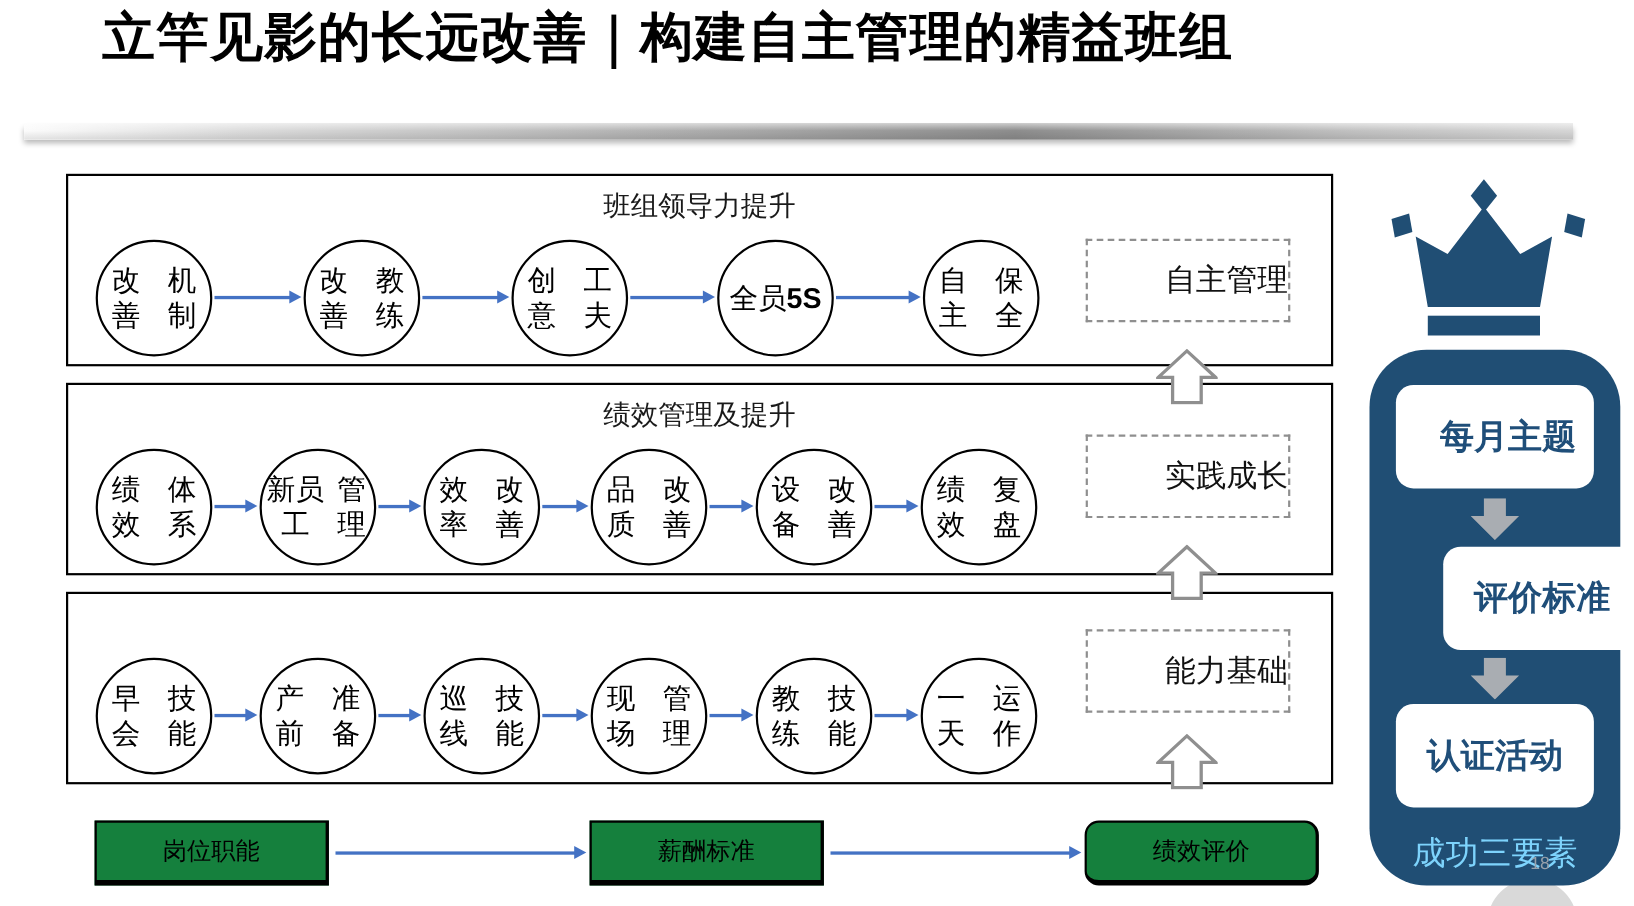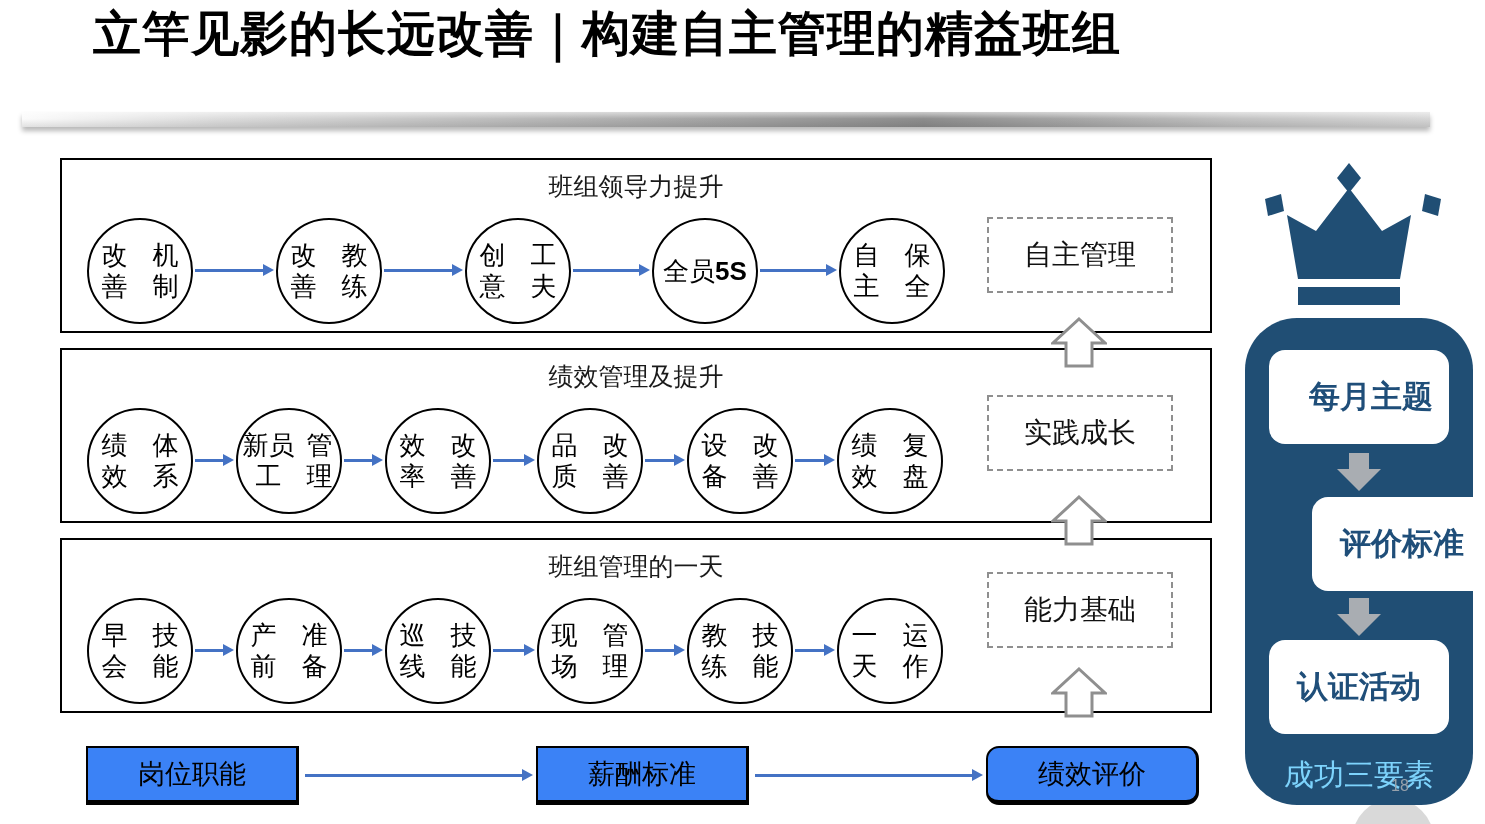--- a/index.html
+++ b/index.html
@@ -45,32 +45,32 @@
   }
   .harrow::after {
     content:""; position:absolute; right:-10px; top:-8px;
     width:0; height:0;
     border-left:11px solid #4472c4;
     border-top:6.5px solid transparent; border-bottom:6.5px solid transparent;
   }
   .dashed {
     position:absolute; left:925px; width:186px; height:76px;
     border:2px dashed #8f8f8f; background:#fff;
-    display:flex; align-items:center; justify-content:center;
+    display:flex; align-items:center; justify-content:flex-end;
     font-size:28px; color:#111;
   }
   #band1 .dashed { top:57px; } #band2 .dashed { top:45px; } #band3 .dashed { top:32px; }
   .uparrow { position:absolute; left:1051px; width:56px; height:51px; z-index:6; }
   #up1 { top:317px; } #up2 { top:495px; } #up3 { top:667px; }
   .fbox {
     position:absolute; top:746px; width:213px; height:59px;
-    background:#3b82f6; border:2px solid #000;
+    background:#15803d; border:2px solid #000;
     border-bottom-width:5px; border-right-width:3px;
     display:flex; align-items:center; justify-content:center;
-    font-size:27px; color:#000;
+    font-size:22px; color:#000;
   }
   #fbox1 { left:86px; } #fbox2 { left:536px; } #fbox3 { left:986px;border-radius:13px; }
   .farrow { position:absolute; top:774px; }
   #farrow1 { left:305px; width:218px; } #farrow2 { left:755px; width:218px; }
   .corner-circle {
     position:absolute; left:1352px; top:799px; width:82px; height:82px;
     border-radius:50%; background:#d9d9d9; z-index:2;
   }
   .panel {
     position:absolute; left:1245px; top:318px; width:228px; height:487px;
@@ -164,21 +164,20 @@
     <div class="circle" style="left:775px">
       <span>绩效</span>
       <span>复盘</span>
     </div>
     <div class="dashed">
       <span>实践成长</span>
     </div>
   </div>
 
   <div class="band" id="band3">
-    <div class="band-title">班组管理的一天</div>
     <div class="circle" style="left:25px">
       <span>早会</span>
       <span>技能</span>
     </div>
     <div class="harrow" style="left:133px;width:29px"></div>
     <div class="circle" style="left:174px">
       <span>产前</span>
       <span>准备</span>
     </div>
     <div class="harrow" style="left:282px;width:29px"></div>

